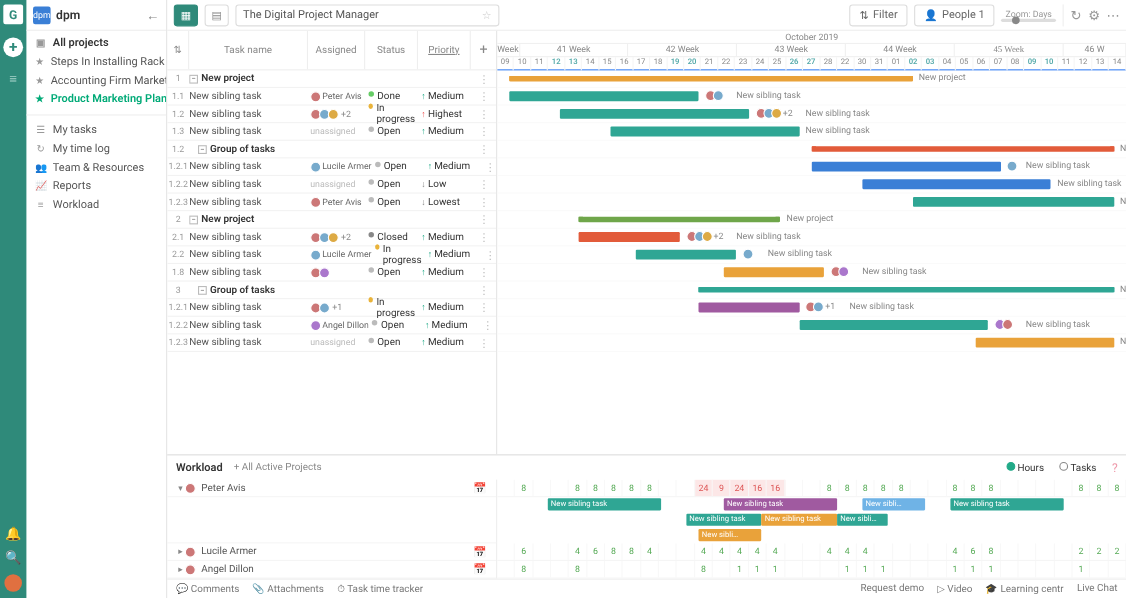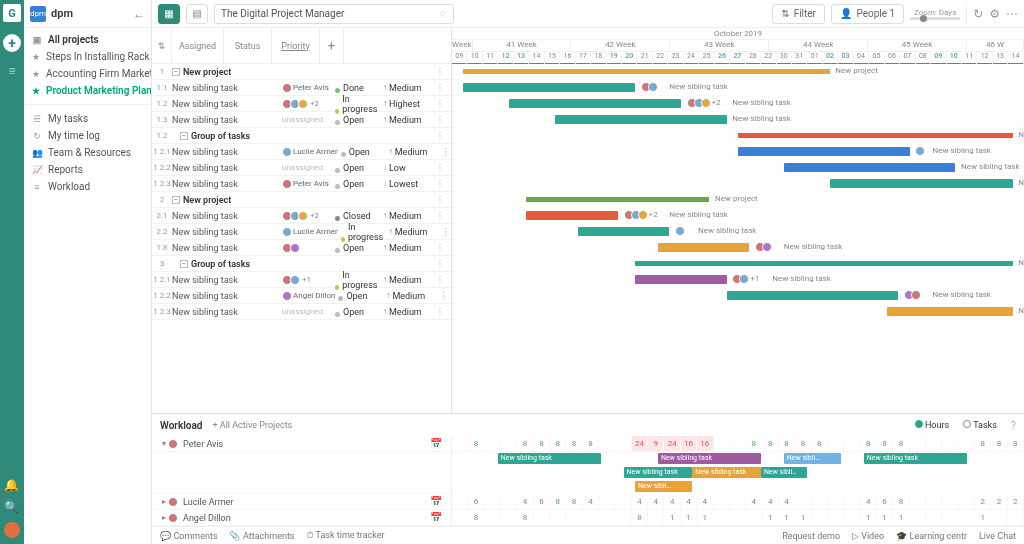--- a/index.html
+++ b/index.html
@@ -51,21 +51,21 @@
 .g-toggle { width: 8px; height: 8px; border: 1px solid #bbb; display: inline-flex; align-items: center; justify-content: center; font-size: 7px; color: #888; }
 .g-assign { flex: 0 0 52px; display: flex; align-items: center; gap: 1px; padding-left: 2px; }
 .av { width: 10px; height: 10px; border-radius: 50%; background: #c77; display: inline-block; border: 1px solid #fff; margin-left: -3px; }
 .av:first-child { margin-left: 0; }
 .av.b { background: #7ac; }
 .av.c { background: #da4; }
 .av.d { background: #a7c; }
 .acount { font-size: 8px; color: #888; margin-left: 1px; }
 .aname { font-size: 8px; color: #666; white-space: nowrap; overflow: hidden; }
 .unassigned { color: #bbb; font-size: 8px; }
-.g-status { flex: 0 0 48px; display: flex; align-items: flex-end; gap: 3px; padding-left: 3px; }
+.g-status { flex: 0 0 48px; display: flex; align-items: flex-start; gap: 3px; padding-left: 3px; }
 .dot { width: 5px; height: 5px; border-radius: 50%; display: inline-block; }
 .dot.done { background: #6c6; }
 .dot.prog { background: #e9b33a; }
 .dot.open { background: #bbb; }
 .dot.closed { background: #888; }
 .g-prio { flex: 0 0 48px; display: flex; align-items: center; gap: 2px; padding-left: 3px; }
 .arr { font-size: 8px; }
 .arr.up { color: #2a8; }
 .arr.hi { color: #e55; }
 .arr.low { color: #888; }
@@ -206,20 +206,21 @@
       <div class="vbar"></div>
       <div class="icbtn">↻</div>
       <div class="icbtn">⚙</div>
       <div class="icbtn">⋯</div>
     </div>
 
     <div class="content">
       <div class="grid">
         <div class="grid-head">
           <div class="gh-cell gh-sort">⇅</div>
+          <div class="gh-cell gh-name">Task name</div>
           <div class="gh-cell gh-assign">Assigned</div>
           <div class="gh-cell gh-status">Status</div>
           <div class="gh-cell gh-prio">Priority</div>
           <div class="gh-cell gh-add">+</div>
         </div>
         <div class="grid-body" id="grid-body">
             <div class="grow">
     <div class="g-num">1</div>
     <div class="g-name group "><span class="g-toggle">−</span>New project</div>
     <div class="g-assign"></div>
@@ -462,21 +463,21 @@
 
       <div class="gantt">
         <div class="g-timeline-head">
           <div class="th-month">October 2019</div>
           <div class="th-weeks" id="th-weeks">
               <div class="th-week" style="flex: 1 1 0%;">Week</div>
               <div class="th-week" style="flex: 7 1 0%;">41 Week</div>
               <div class="th-week" style="flex: 7 1 0%;">42 Week</div>
               <div class="th-week" style="flex: 7 1 0%;">43 Week</div>
               <div class="th-week" style="flex: 7 1 0%;">44 Week</div>
-              <div class="th-week" style="flex: 7 1 0%;">45 Week</div>
+              <div class="th-week" style="flex: 7 1 0%; font-family: Liberation Serif, serif;">45 Week</div>
               <div class="th-week" style="flex: 4 1 0%;">46 W</div>
             </div>
           <div class="th-days" id="th-days">
               <div class="th-day">09</div>
               <div class="th-day">10</div>
               <div class="th-day">11</div>
               <div class="th-day we">12</div>
               <div class="th-day we">13</div>
               <div class="th-day">14</div>
               <div class="th-day">15</div>

